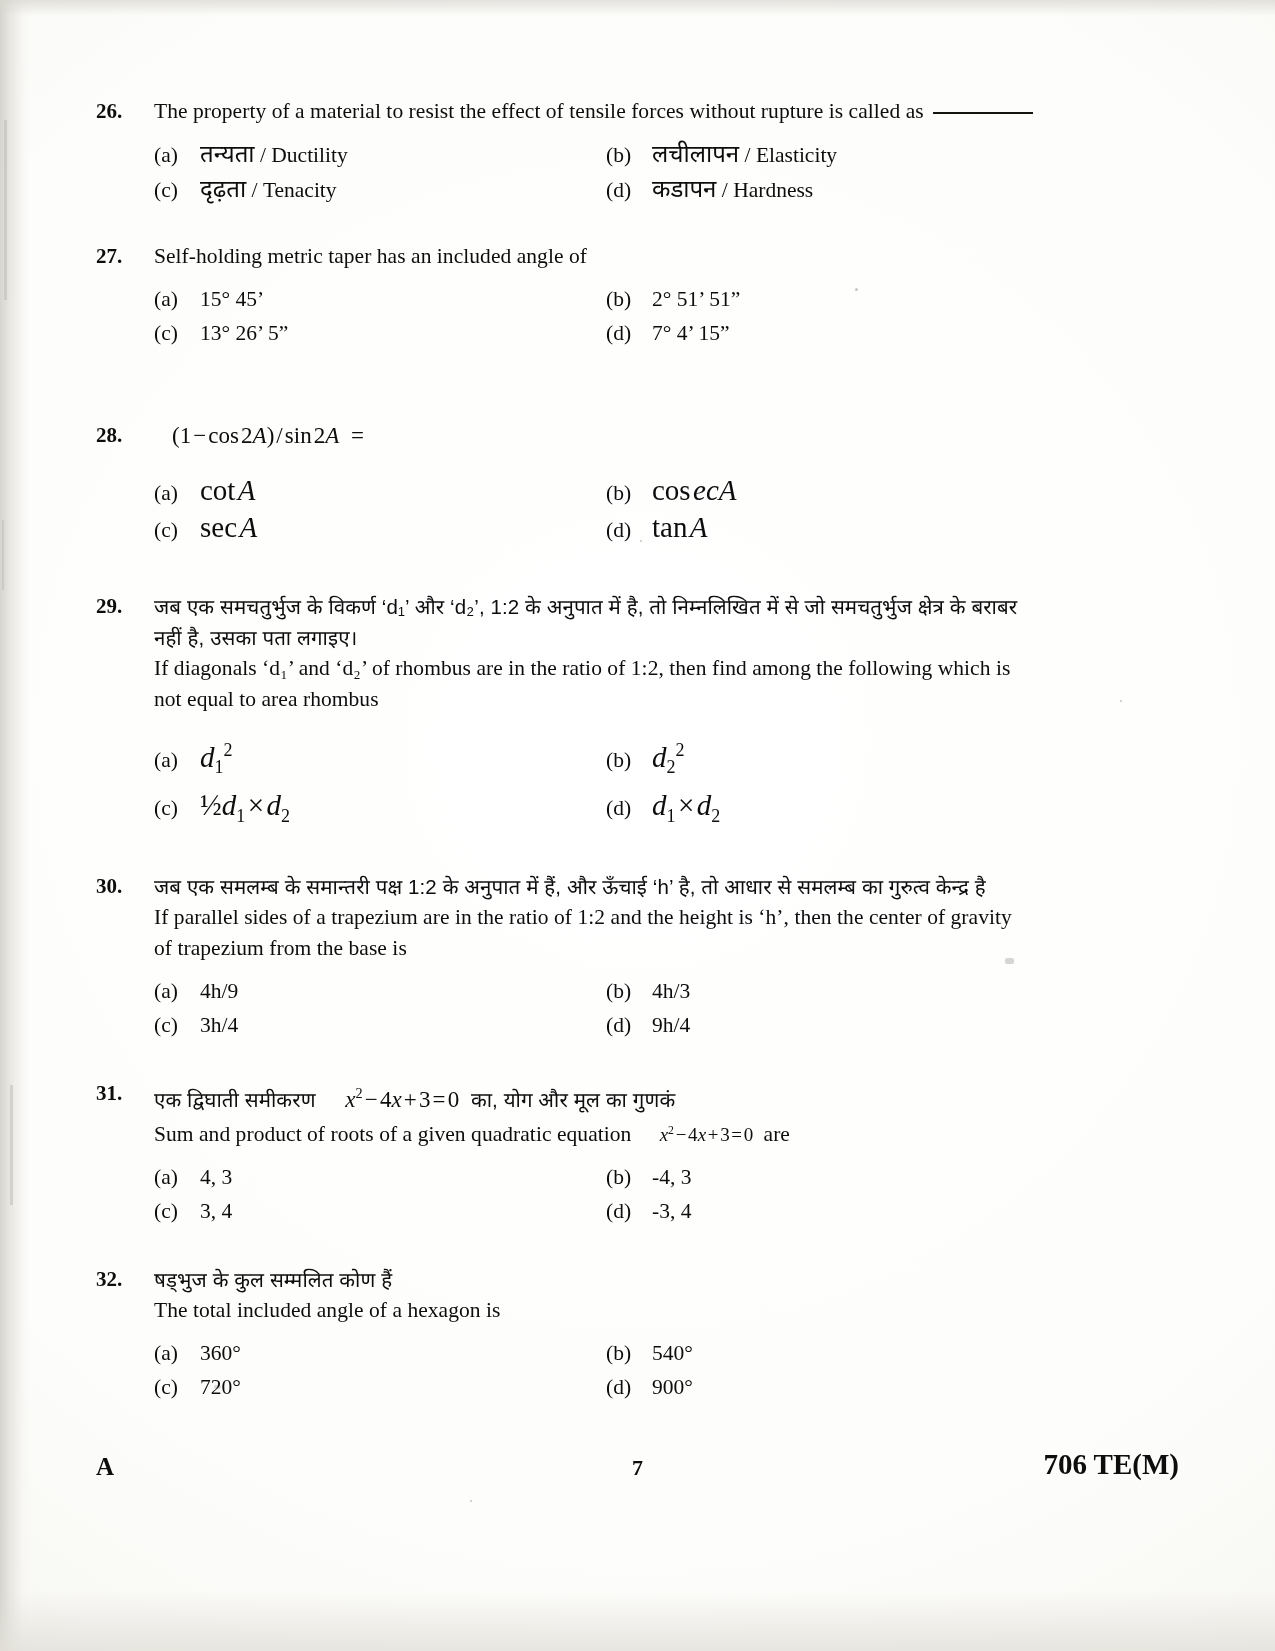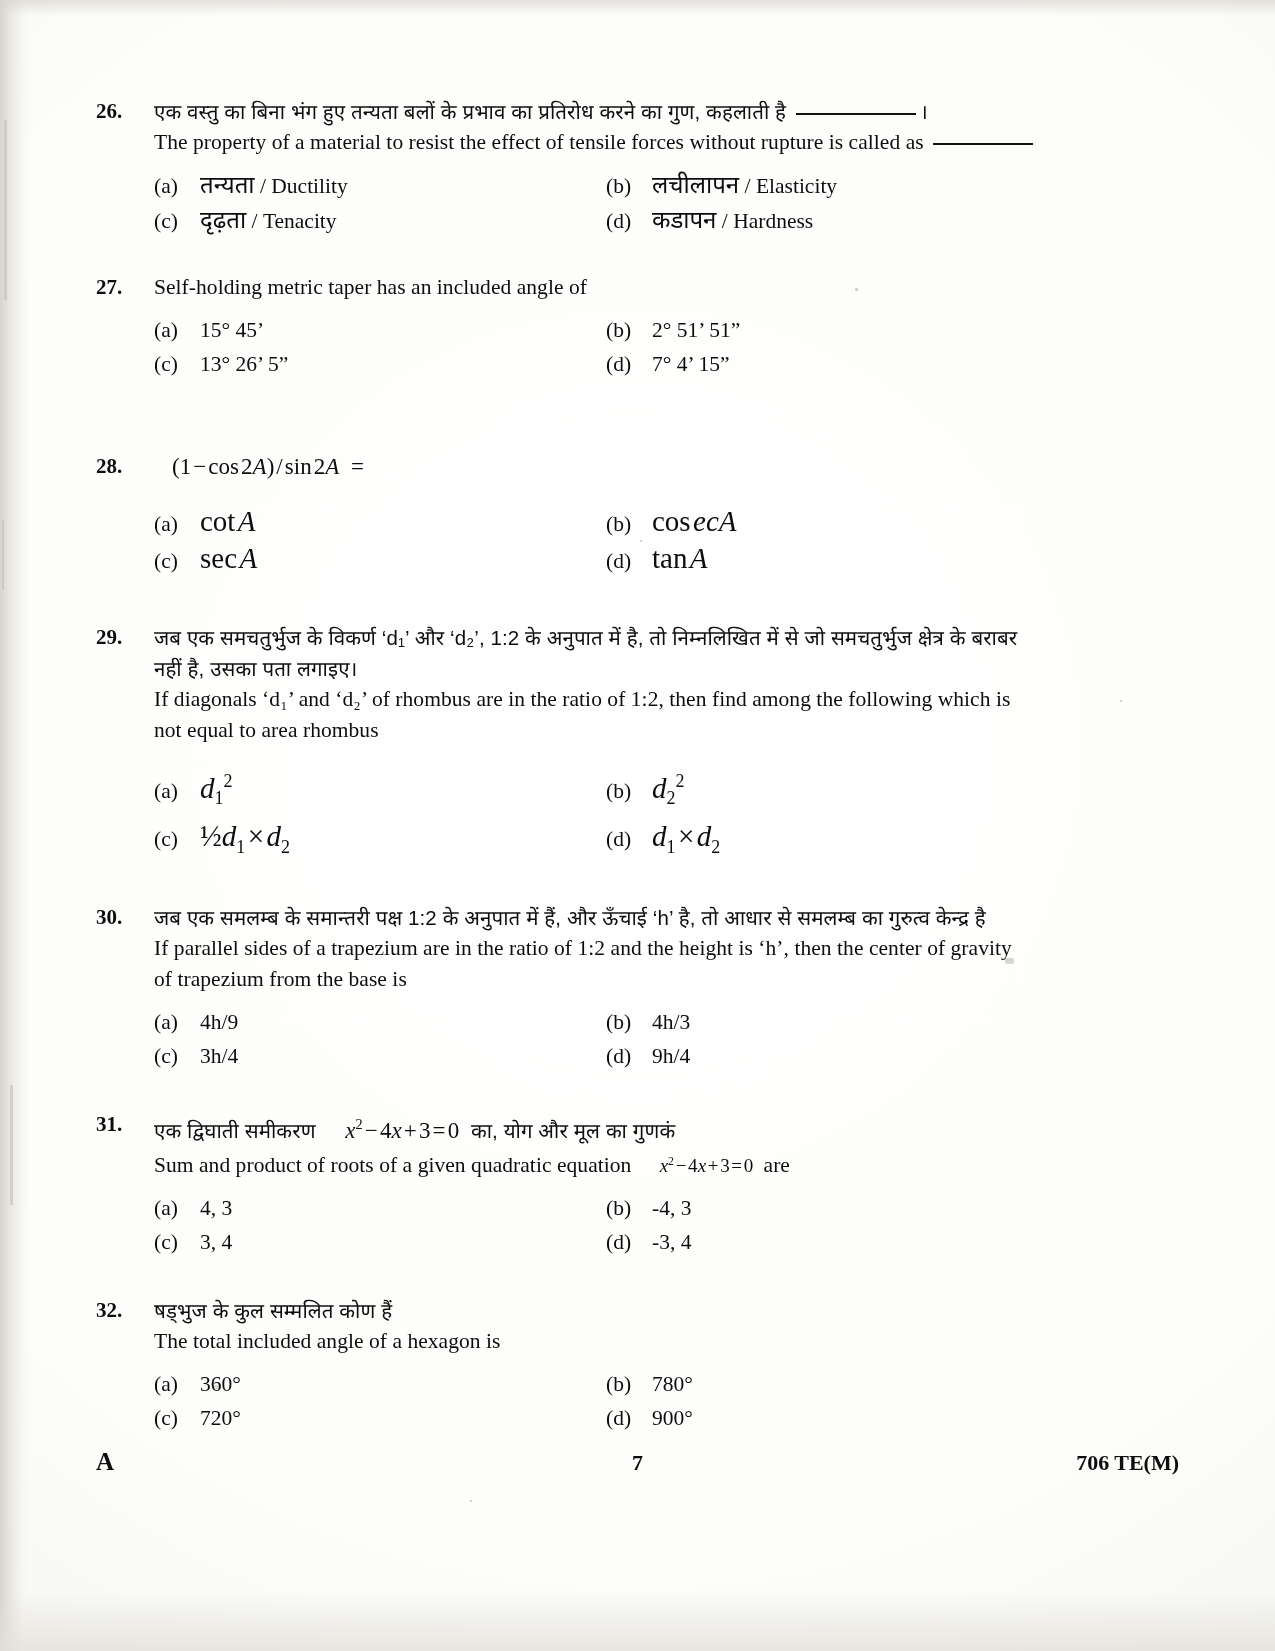--- a/index.html
+++ b/index.html
@@ -105,21 +105,21 @@
   .footer {
     position:absolute;
     left:96px; right:96px;
     top:1448px;
     display:flex;
     align-items:flex-end;
     font-weight:bold;
   }
   .f-left  { font-size:25px; flex:0 0 200px; }
   .f-mid   { font-size:22px; flex:1; text-align:center; }
-  .f-right { font-size:22px; flex:0 0 200px; text-align:right; }
+  .f-right { font-size:29px; flex:0 0 200px; text-align:right; }
 
   
   .speck { position:absolute; background:#8e8c85; border-radius:50%; opacity:.5; }
   .sp1 { left:855px; top:288px; width:3px; height:3px; }
   .sp2 { left:1005px; top:958px; width:9px; height:6px; opacity:.35; border-radius:2px; }
   .sp3 { left:214px; top:1385px; width:7px; height:4px; opacity:.3; border-radius:2px; }
   .sp4 { left:640px; top:540px; width:2px; height:2px; }
   .sp5 { left:1120px; top:700px; width:2px; height:2px; }
   .sp6 { left:470px; top:1500px; width:2px; height:2px; }
 </style>
@@ -138,24 +138,20 @@
   <div class="speck sp3"></div>
   <div class="speck sp4"></div>
   <div class="speck sp5"></div>
   <div class="speck sp6"></div>
 
   <div class="content">
 
     <div class="q" style="margin-bottom:20px;">
       <div class="q-num">26.</div>
       <div class="q-body">
-        <div class="line-hi">
-          <span>एक वस्तु का बिना भंग हुए तन्यता बलों के प्रभाव का प्रतिरोध करने का गुण, कहलाती है</span>
-          <span class="rule-inline" style="width:120px"></span><span>।</span>
-        </div>
         <div class="line-en">
           <span>The property of a material to resist the effect of tensile forces without rupture is called as</span>
           <span class="rule-inline" style="width:100px"></span>
         </div>
         <div class="opts">
           <div class="opt-row">
             <div class="opt opt-a">
               <span class="opt-tag">(a)</span>
               <span class="opt-txt"><span class="hi">तन्यता</span> / <span>Ductility</span></span>
             </div>
@@ -345,21 +341,21 @@
         <div class="line-hi">षड्भुज के कुल सम्मलित कोण हैं</div>
         <div class="line-en">The total included angle of a hexagon is</div>
         <div class="opts">
           <div class="opt-row">
             <div class="opt opt-a">
               <span class="opt-tag">(a)</span>
               <span class="opt-txt">360°</span>
             </div>
             <div class="opt opt-b">
               <span class="opt-tag">(b)</span>
-              <span class="opt-txt">780°</span>
+              <span class="opt-txt">540°</span>
             </div>
           </div>
           <div class="opt-row">
             <div class="opt opt-a">
               <span class="opt-tag">(c)</span>
               <span class="opt-txt">720°</span>
             </div>
             <div class="opt opt-b">
               <span class="opt-tag">(d)</span>
               <span class="opt-txt">900°</span>

